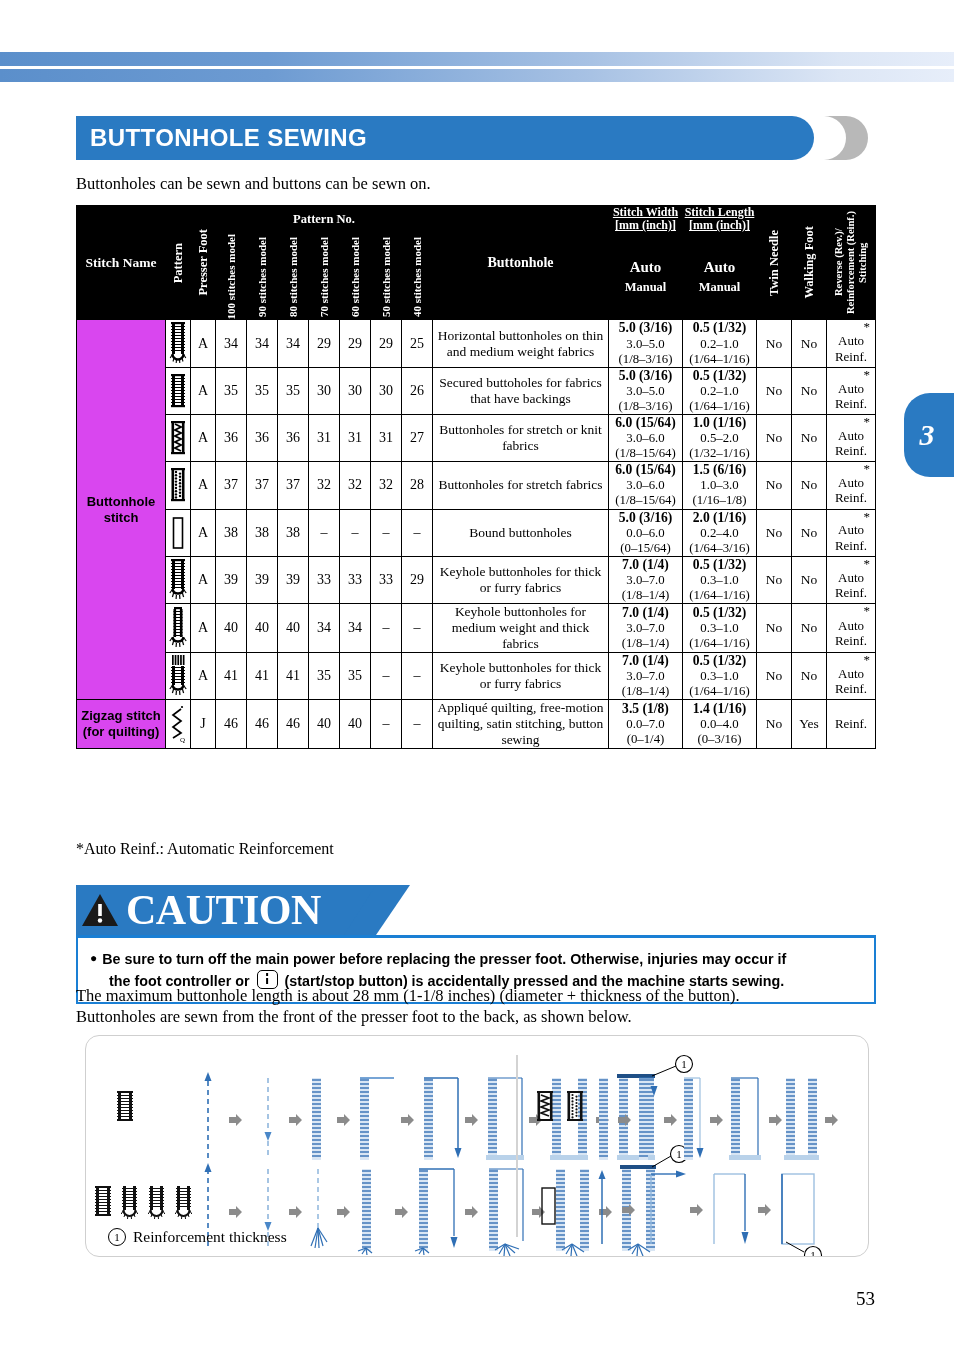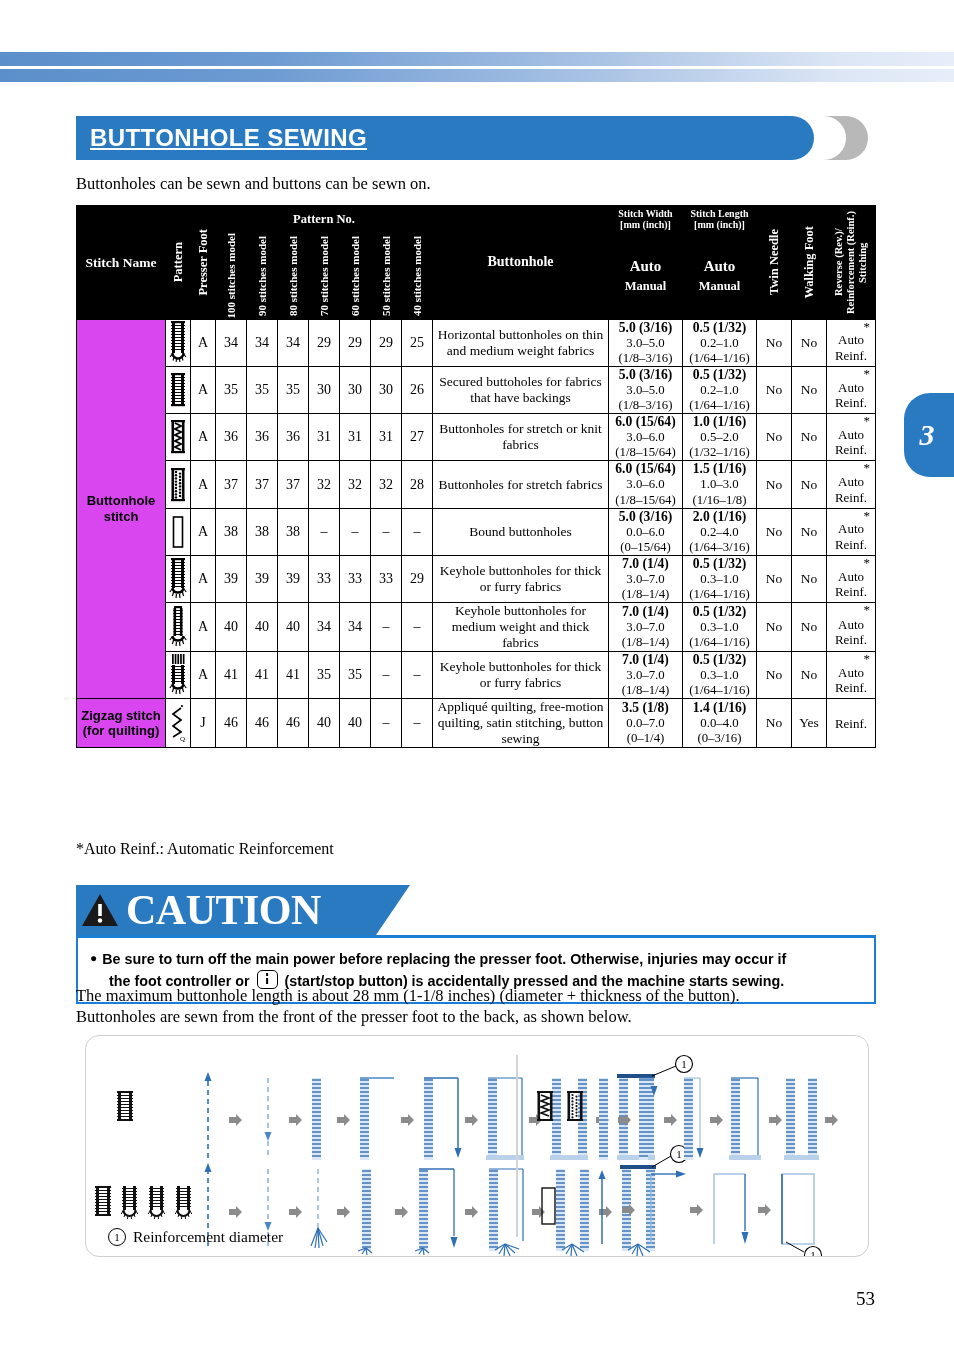--- a/index.html
+++ b/index.html
@@ -27,21 +27,20 @@
     position: absolute; left: 0; top: 0;
     width: 738px; height: 44px;
     background: #2a7ac2;
     border-radius: 0 22px 22px 0;
     display: flex; align-items: center;
   }
   .heading-bar .txt {
     color: #fff; font-family: "Liberation Sans", sans-serif;
     font-weight: bold; font-size: 24px; letter-spacing: .4px;
     padding-left: 14px;
-    text-decoration: underline;
   }
   .heading-chev {
     position: absolute; left: 744px; top: 0;
     width: 48px; height: 44px;
   }
 
   
   .intro {
     position: absolute; left: 76px; top: 174px;
     font-size: 16.5px; font-family: "Liberation Serif", serif;
@@ -87,21 +86,21 @@
   }
   .vert-center { display: flex; justify-content: center; align-items: center; height: 100%; }
   th.v-pattern, th.v-foot { width: 24px; }
   th.v-model { width: 30px; font-size: 11px; }
   th.v-tn, th.v-wf { width: 34px; font-size: 12.5px; }
   th.v-rev { width: 48px; font-size: 10.5px; }
   th.sub-auto {
     font-size: 15px; font-weight: bold; padding: 3px 0 1px 0;
   }
   th.sub-auto .manual { display: block; font-size: 12.5px; font-weight: bold; margin-top: 4px;}
-  th.hdr-sw, th.hdr-sl { width: 73px; font-size: 10px; }
+  th.hdr-sw, th.hdr-sl { width: 73px; font-size: 12px; text-decoration: underline; }
 
   tbody td { background: #fff; font-size: 14px; }
   td.namecell {
     background: #d946ef; font-weight: bold; font-size: 13px;
     font-family: "Liberation Sans", sans-serif; line-height: 1.2;
   }
   td.patcell { width: 24px; padding: 3px 1px; }
   td.footcell { width: 24px; font-size: 14px; }
   td.num { width: 30px; font-size: 14px; }
   td.app {
@@ -489,21 +488,21 @@
       <td class="num">32</td>
       <td class="num">32</td>
       <td class="num">28</td>
       <td class="app">Buttonholes for stretch fabrics</td>
       <td class="val">
         <b>6.0 (15/64)</b><br>
         <span>3.0–6.0</span><br>
         <span>(1/8–15/64)</span>
       </td>
       <td class="val">
-        <b>1.5 (1/16)</b><br>
+        <b>1.5 (6/16)</b><br>
         <span>1.0–3.0</span><br>
         <span>(1/16–1/8)</span>
       </td>
       <td class="yn">No</td>
       <td class="yn">No</td>
       <td class="rev">
         <span class="star">*</span>
         <span class="rtxt">Auto</span>
         <span>Reinf.</span>
       </td>
@@ -1137,16 +1136,16 @@
       <line x1="700" y1="206" x2="718" y2="216" stroke="#000" stroke-width="1"></line>
       <circle cx="727" cy="219" r="8.5" fill="#fff" stroke="#000" stroke-width="1.1"></circle>
       <text x="727" y="223" font-family="Liberation Serif, serif" font-size="11" text-anchor="middle" fill="#000">1</text>
     </g>
   </svg>
 </div>
 <div class="figdivider"></div>
 
 <div class="figcaption">
   <span class="circnum">1</span>
-  <span>Reinforcement diameter</span>
+  <span>Reinforcement thickness</span>
 </div>
 
 <div class="pageno">53</div>
 
 </body></html>

